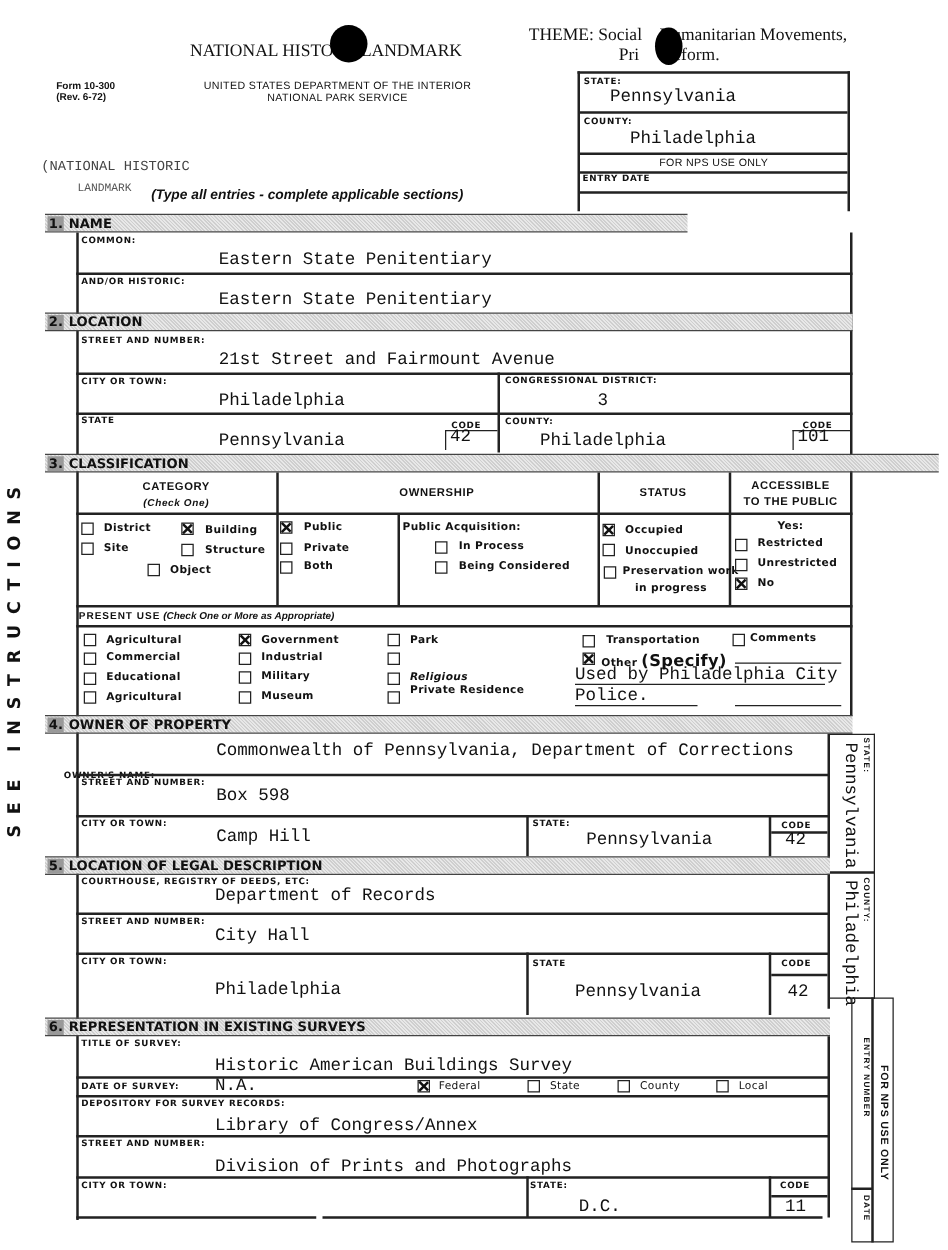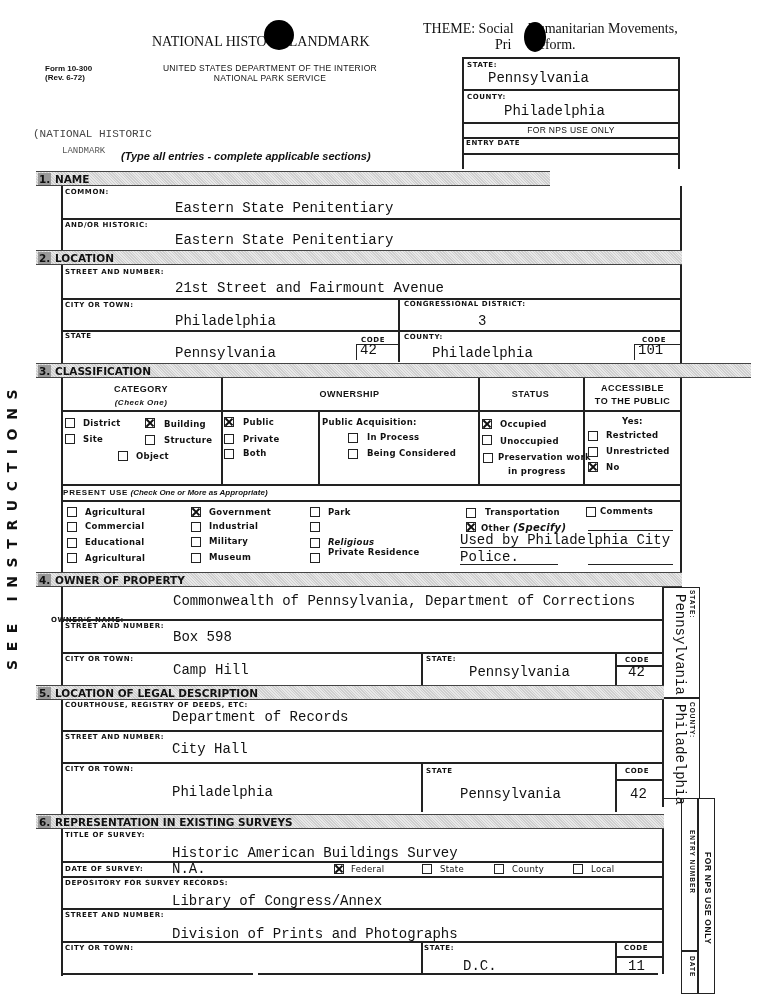--- a/index.html
+++ b/index.html
@@ -198,21 +198,21 @@
 <div class="cb" style="left:310px;top:538px;"></div>
 <div class="opt it" style="left:328px;top:537px;">Religious</div>
 <div class="cb" style="left:310px;top:553px;"></div>
 <div class="opt" style="left:328px;top:575px;">Scientific</div>
 
 <div class="cb" style="left:466px;top:508px;"></div>
 <div class="opt" style="left:485px;top:507px;">Transportation</div>
 <div class="cb checked" style="left:466px;top:522px;"></div>
 <div class="opt" style="left:481px;top:522px;">
   <span>Other</span>
-  <span style="font-style:italic;font-size:10px;">(Specify)</span>
+  <span style="font-size:13px;">(Specify)</span>
 </div>
 <div class="cb" style="left:586px;top:507px;"></div>
 <div class="opt" style="left:600px;top:506px;">Comments</div>
 <div class="underline" style="left:588px;top:530px;width:85px;"></div>
 <div class="val" style="left:460px;top:532px;font-size:14px;">Used by Philadelphia City</div>
 <div class="underline" style="left:460px;top:547px;width:200px;"></div>
 <div class="val" style="left:460px;top:549px;font-size:14px;">Police.</div>
 <div class="underline" style="left:460px;top:564px;width:98px;"></div>
 <div class="underline" style="left:588px;top:564px;width:85px;"></div>
 

